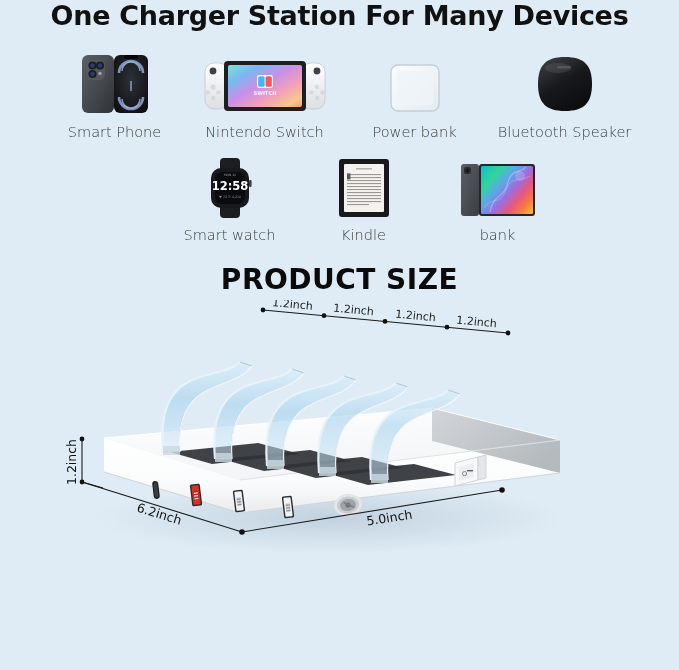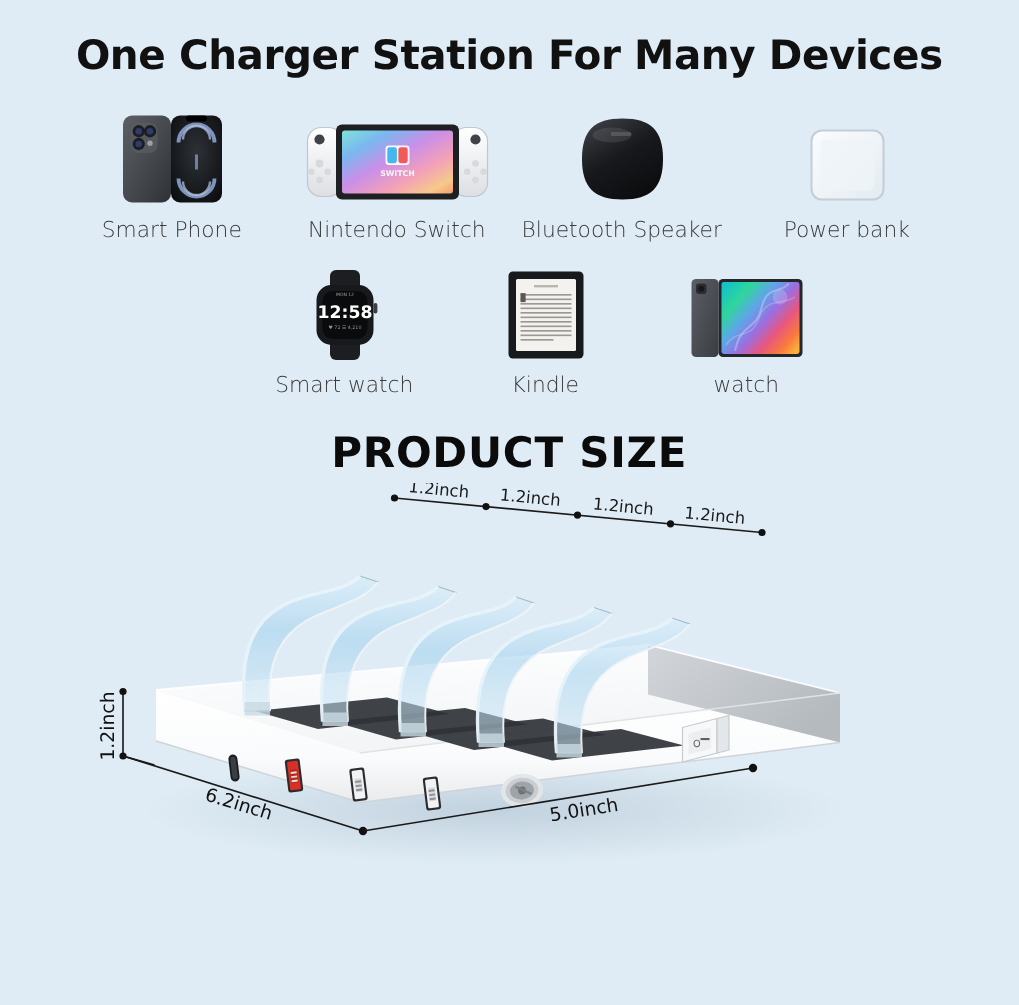--- a/index.html
+++ b/index.html
@@ -21,21 +21,20 @@
     background: #dfecf5;
   }
 
   
   .headline {
     text-align: center;
     font-size: 27px;
     font-weight: bold;
     color: #111111;
     letter-spacing: -0.3px;
-    padding-top: 22px;
     font-family: "DejaVu Sans", sans-serif;
   }
 
   
   .device-row {
     display: flex;
     justify-content: center;
     align-items: flex-end;
     margin-top: 22px;
   }
@@ -181,50 +180,50 @@
           <rect x="54.2" y="19.2" width="6.4" height="10.6" rx="1.6" fill="#46b6ef"></rect>
           <rect x="61.6" y="19.2" width="6.2" height="10.6" rx="1.6" fill="#f05a5a"></rect>
           <text x="61" y="38" text-anchor="middle" font-family="DejaVu Sans, sans-serif" font-size="5.2" font-weight="bold" fill="#ffffff" opacity="0.9">SWITCH</text>
         </svg>
       </div>
       <div class="device-label">Nintendo Switch</div>
     </div>
 
     <div class="device">
       <div class="device-art">
+        <svg width="58" height="54" viewBox="0 0 58 54">
+          <defs>
+            <linearGradient id="pb" x1="0" y1="0" x2="1" y2="1">
+              <stop offset="0%" stop-color="#fbfdfe"></stop>
+              <stop offset="100%" stop-color="#e3ebf1"></stop>
+            </linearGradient>
+          </defs>
+          <rect x="5" y="4" width="48" height="46" rx="7" fill="url(#pb)" stroke="#c3ced6" stroke-width="1.4"></rect>
+          <rect x="11" y="10" width="36" height="34" rx="4" fill="#eef4f8" opacity="0.8"></rect>
+        </svg>
+      </div>
+      <div class="device-label">Power bank</div>
+    </div>
+
+    <div class="device">
+      <div class="device-art">
         <svg width="62" height="60" viewBox="0 0 62 60">
           <defs>
             <linearGradient id="spk" x1="0.2" y1="0" x2="0.8" y2="1">
               <stop offset="0%" stop-color="#3a3d42"></stop>
               <stop offset="45%" stop-color="#17191c"></stop>
               <stop offset="100%" stop-color="#0a0b0d"></stop>
             </linearGradient>
           </defs>
           <path d="M31 2 C50 2 58 10 58 29 C58 48 50 56 31 56 C12 56 4 48 4 29 C4 10 12 2 31 2 Z" fill="url(#spk)"></path>
           <ellipse cx="24" cy="13" rx="13" ry="5" fill="#ffffff" opacity="0.09"></ellipse>
           <rect x="23" y="11" width="14" height="2.6" rx="1.3" fill="#6a6e73" opacity="0.55"></rect>
         </svg>
       </div>
       <div class="device-label">Bluetooth Speaker</div>
-    </div>
-
-    <div class="device">
-      <div class="device-art">
-        <svg width="58" height="54" viewBox="0 0 58 54">
-          <defs>
-            <linearGradient id="pb" x1="0" y1="0" x2="1" y2="1">
-              <stop offset="0%" stop-color="#fbfdfe"></stop>
-              <stop offset="100%" stop-color="#e3ebf1"></stop>
-            </linearGradient>
-          </defs>
-          <rect x="5" y="4" width="48" height="46" rx="7" fill="url(#pb)" stroke="#c3ced6" stroke-width="1.4"></rect>
-          <rect x="11" y="10" width="36" height="34" rx="4" fill="#eef4f8" opacity="0.8"></rect>
-        </svg>
-      </div>
-      <div class="device-label">Power bank</div>
     </div>
   </div>
 
   <div class="device-row row-2">
 
     <div class="device">
       <div class="device-art">
         <svg width="48" height="60" viewBox="0 0 48 60">
           <rect x="14" y="0" width="20" height="16" rx="4" fill="#1c1e21"></rect>
           <rect x="14" y="44" width="20" height="16" rx="4" fill="#1c1e21"></rect>
@@ -287,21 +286,21 @@
           <rect x="4" y="5" width="7" height="7" rx="2" fill="#2a2d31"></rect>
           <circle cx="7.5" cy="8.5" r="2" fill="#16181b"></circle>
 
           <rect x="19" y="2" width="56" height="52" rx="3" fill="#23262a"></rect>
           <rect x="21" y="4" width="52" height="48" rx="1.6" fill="url(#ipadWall)"></rect>
           <path d="M30 50 C34 30 44 38 48 20 C52 6 60 12 66 5" stroke="#ffffff" stroke-width="1.4" fill="none" opacity="0.28"></path>
           <path d="M24 46 C32 34 40 44 46 28 C51 14 60 20 70 14" stroke="#ffffff" stroke-width="1" fill="none" opacity="0.2"></path>
           <circle cx="60" cy="14" r="5" fill="#ffffff" opacity="0.18"></circle>
         </svg>
       </div>
-      <div class="device-label">watch</div>
+      <div class="device-label">bank</div>
     </div>
   </div>
 
   <div class="product-size-title">PRODUCT SIZE</div>
 
   <div class="stage">
     <svg width="679" height="280" viewBox="0 0 679 280">
       <defs>
         <linearGradient id="baseTop" x1="0" y1="0" x2="0.3" y2="1">
           <stop offset="0%" stop-color="#ffffff"></stop>

